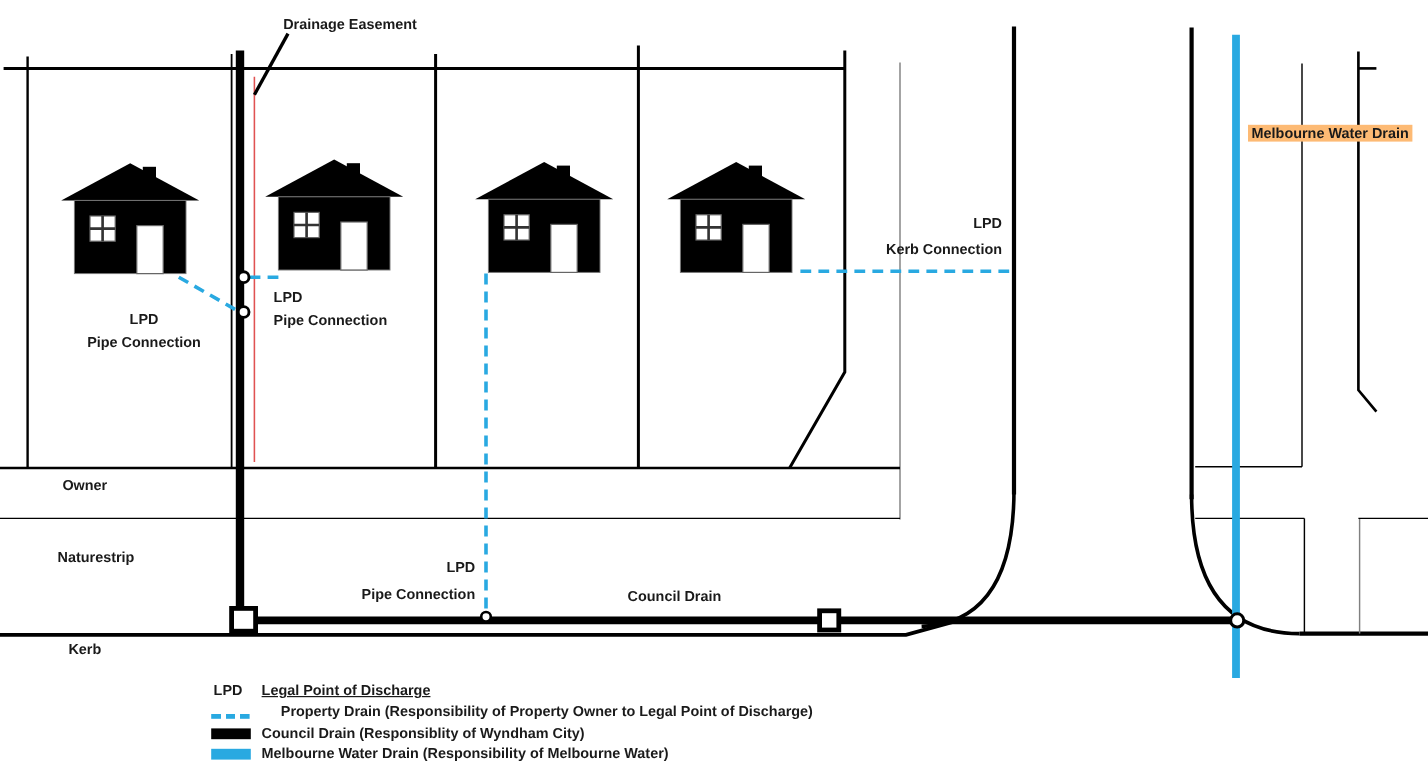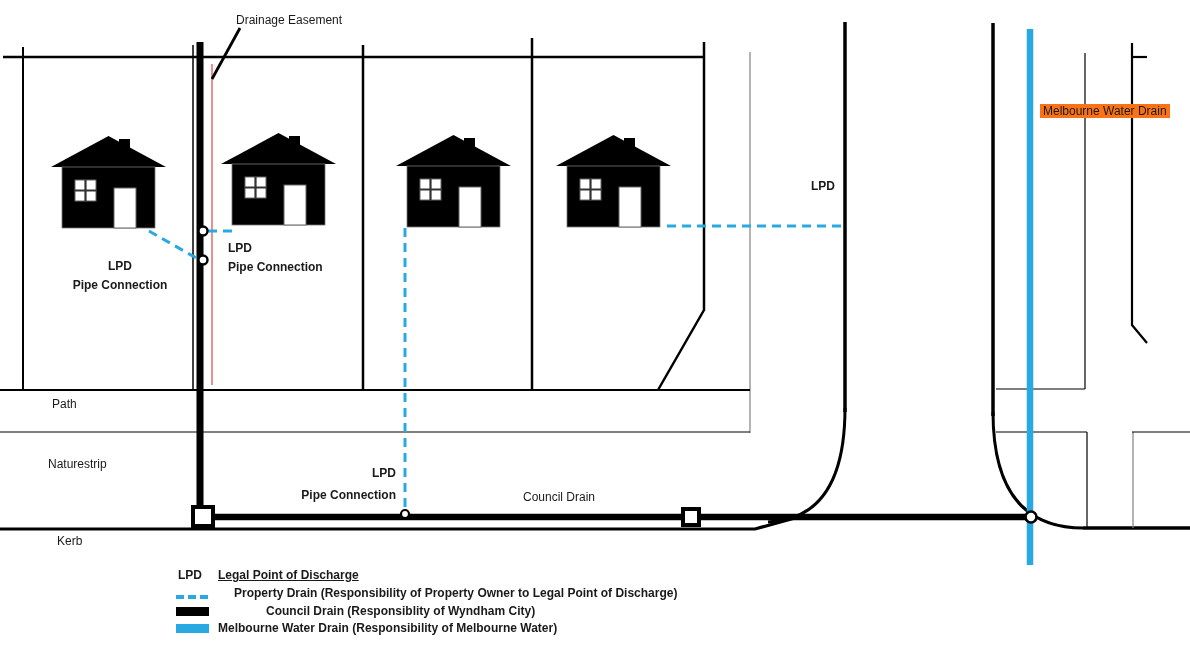--- a/index.html
+++ b/index.html
@@ -12,30 +12,30 @@
     position:relative;
     width:1190px;height:651px;
     background:#ffffff;
     font-family:"Liberation Sans", sans-serif;
     overflow:hidden;
   }
   #diagram-svg{position:absolute;left:0;top:0;}
   .lbl{
     position:absolute;
     font-size:12px;
-    font-weight:normal;
+    font-weight:bold;
     color:#1a1a1a;
     white-space:nowrap;
     line-height:14px;
   }
   .lbl2{position:absolute;font-size:12px;font-weight:bold;color:#1a1a1a;}
   .lbl2 div{white-space:nowrap;}
   .center{text-align:center;}
   .right{text-align:right;}
-  .bgwhite{background:#f97316;padding:0 3px;}
+  .bgwhite{background:#fdba74;padding:0 3px;}
   .legend-text{position:absolute;font-size:12px;font-weight:bold;color:#1a1a1a;white-space:nowrap;}
   .swatch-dashed{
     position:absolute;height:4px;
     background:repeating-linear-gradient(90deg, var(--blue) 0 8px, transparent 8px 12px);
   }
   .swatch-black{position:absolute;background:var(--ink);}
   .swatch-blue{position:absolute;background:var(--blue);}
 </style>
 </head>
 <body>
@@ -115,39 +115,40 @@
     <div>Pipe Connection</div>
   </div>
 
   <div class="lbl2" style="left:228px;top:239px;line-height:19px;">
     <div>LPD</div>
     <div>Pipe Connection</div>
   </div>
 
   <div class="lbl2 right" style="left:655px;top:175px;width:180px;line-height:22px;">
     <div>LPD</div>
+    <div>Kerb Connection</div>
   </div>
 
   <div class="lbl2 right" style="left:250px;top:462px;width:146px;line-height:22px;">
     <div>LPD</div>
     <div>Pipe Connection</div>
   </div>
 
   <div class="lbl" style="left:523px;top:490px;">Council Drain</div>
-  <div class="lbl" style="left:52px;top:397px;">Path</div>
+  <div class="lbl" style="left:52px;top:397px;">Owner</div>
   <div class="lbl" style="left:48px;top:457px;">Naturestrip</div>
   <div class="lbl" style="left:57px;top:534px;">Kerb</div>
 
   <div>
     <div class="legend-text" style="left:178px;top:568px;">LPD</div>
     <div class="legend-text" style="left:218px;top:568px;text-decoration:underline;">Legal Point of Discharge</div>
 
     <div class="swatch-dashed" style="left:176px;top:595px;width:32px;"></div>
     <div class="legend-text" style="left:234px;top:586px;">Property Drain (Responsibility of Property Owner to Legal Point of Discharge)</div>
 
     <div class="swatch-black" style="left:176px;top:607px;width:33px;height:9px;"></div>
-    <div class="legend-text" style="left:218px;top:604px;margin-left:48px;">Council Drain (Responsiblity of Wyndham City)</div>
+    <div class="legend-text" style="left:218px;top:604px;">Council Drain (Responsiblity of Wyndham City)</div>
 
     <div class="swatch-blue" style="left:176px;top:624px;width:33px;height:9px;"></div>
     <div class="legend-text" style="left:218px;top:621px;">Melbourne Water Drain (Responsibility of Melbourne Water)</div>
   </div>
 
 </div>
 
 </body></html>

